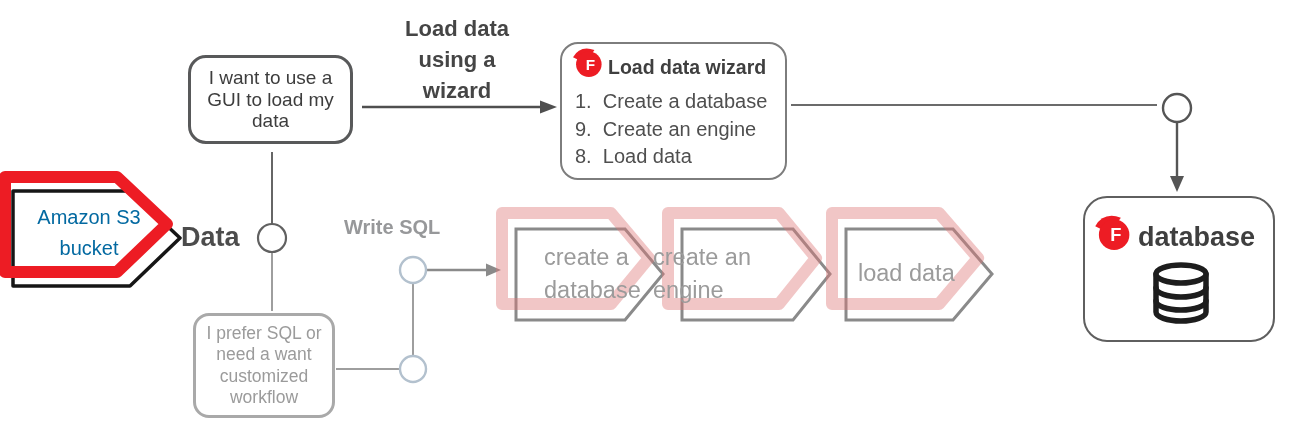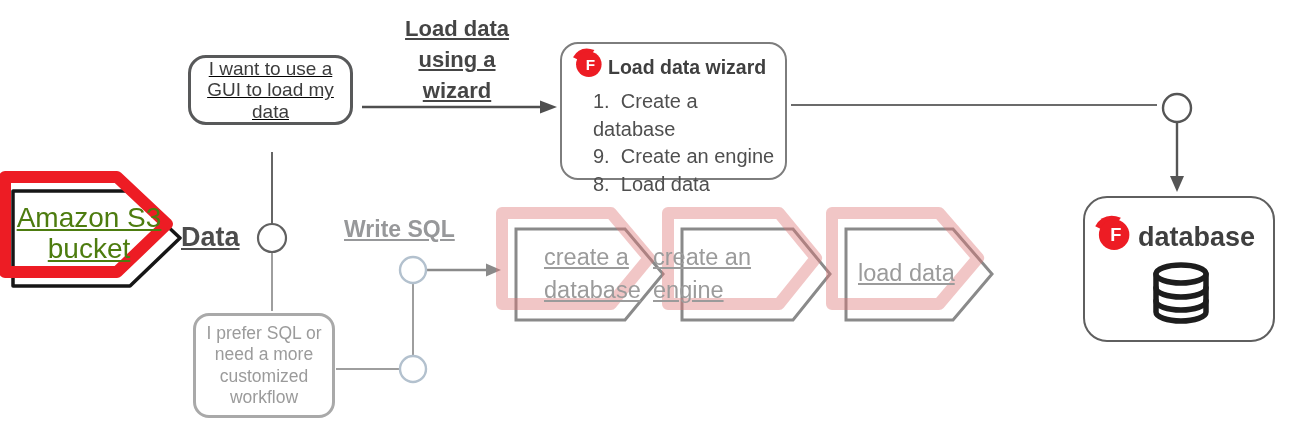--- a/index.html
+++ b/index.html
@@ -1,59 +1,59 @@
 <!DOCTYPE html>
 <html><head>
 <meta charset="utf-8">
 <style>
   html,body{margin:0;padding:0;background:#fff;}
   #stage{position:relative;width:1296px;height:432px;background:#fff;overflow:hidden;
          font-family:"Liberation Sans", sans-serif;}
   #diagram-svg{position:absolute;left:0;top:0;z-index:2;pointer-events:none;}
   .box{position:absolute;background:#fff;box-sizing:border-box;z-index:1;}
-  .lbl{position:absolute;z-index:3;white-space:pre-line;text-decoration:underline;}
+  .lbl{position:absolute;z-index:3;white-space:pre-line;}
   .center{display:flex;align-items:center;justify-content:center;text-align:center;}
 
-  #gui-box{left:188px;top:55px;width:165px;height:70px;border:3.5px solid #58595a;border-radius:18px;text-decoration:underline;}
+  #gui-box{left:188px;top:55px;width:165px;height:89px;border:3.5px solid #58595a;border-radius:18px;}
   #gui-box .txt{font-size:19px;line-height:21.5px;color:#3d3d3d;white-space:pre-line;text-align:center;}
 
   #sql-box{left:193px;top:313px;width:142px;height:105px;border:3px solid #a9a9a9;border-radius:16px;}
   #sql-box .txt{font-size:17.5px;line-height:21.5px;color:#9b9b9b;white-space:pre-line;text-align:center;}
 
   #wizard-box{left:560px;top:42px;width:227px;height:138px;border:2px solid #7d7d7d;border-radius:18px;}
   #wizard-title{position:absolute;left:46px;top:12px;font-size:19.5px;font-weight:bold;color:#3f3f3f;white-space:pre;}
   #wizard-list{position:absolute;left:13px;top:44px;font-size:20px;color:#4f4f4f;line-height:27.5px;}
-  .wz-item{white-space:pre-wrap;margin-left:18px;}
+  .wz-item{white-space:pre-wrap;}
 
   #db-box{left:1083px;top:196px;width:192px;height:146px;border:2.2px solid #5f5f5f;border-radius:24px;}
   #db-title{position:absolute;left:53px;top:24px;font-size:27px;font-weight:bold;color:#3f3f3f;white-space:pre;}
 
-  #s3-label{left:8px;top:202px;width:162px;text-align:center;font-size:28px;line-height:31px;color:#4d7c0f;}
+  #s3-label{left:8px;top:202px;width:162px;text-align:center;font-size:20px;line-height:31px;color:#0369a1;}
   #data-label{left:181px;top:222px;font-size:27px;font-weight:bold;color:#4c4c4c;}
   #wizard-arrow-label{left:377px;top:13px;width:160px;text-align:center;font-size:22px;font-weight:bold;color:#454545;line-height:31px;}
-  #write-sql-label{left:344px;top:216px;font-size:23px;font-weight:bold;color:#97989a;}
+  #write-sql-label{left:344px;top:216px;font-size:20px;font-weight:bold;color:#97989a;}
   .step-lbl{font-size:23.5px;line-height:33px;color:#9b9b9b;}
   #step1-label{left:544px;top:241px;}
   #step2-label{left:653px;top:241px;}
   #step3-label{left:858px;top:257px;}
 </style>
 </head>
 <body>
 
 <div id="stage">
 
   <div class="box center" id="gui-box">
     <div class="txt">I want to use a
 GUI to load my
 data</div>
   </div>
 
   <div class="box center" id="sql-box">
     <div class="txt">I prefer SQL or
-need a more
+need a want
 customized
 workflow</div>
   </div>
 
   <div class="box" id="wizard-box">
     <div id="wizard-title">Load data wizard</div>
     <div id="wizard-list">
       <div class="wz-item">1.  Create a database</div>
       <div class="wz-item">9.  Create an engine</div>
       <div class="wz-item">8.  Load data</div>

